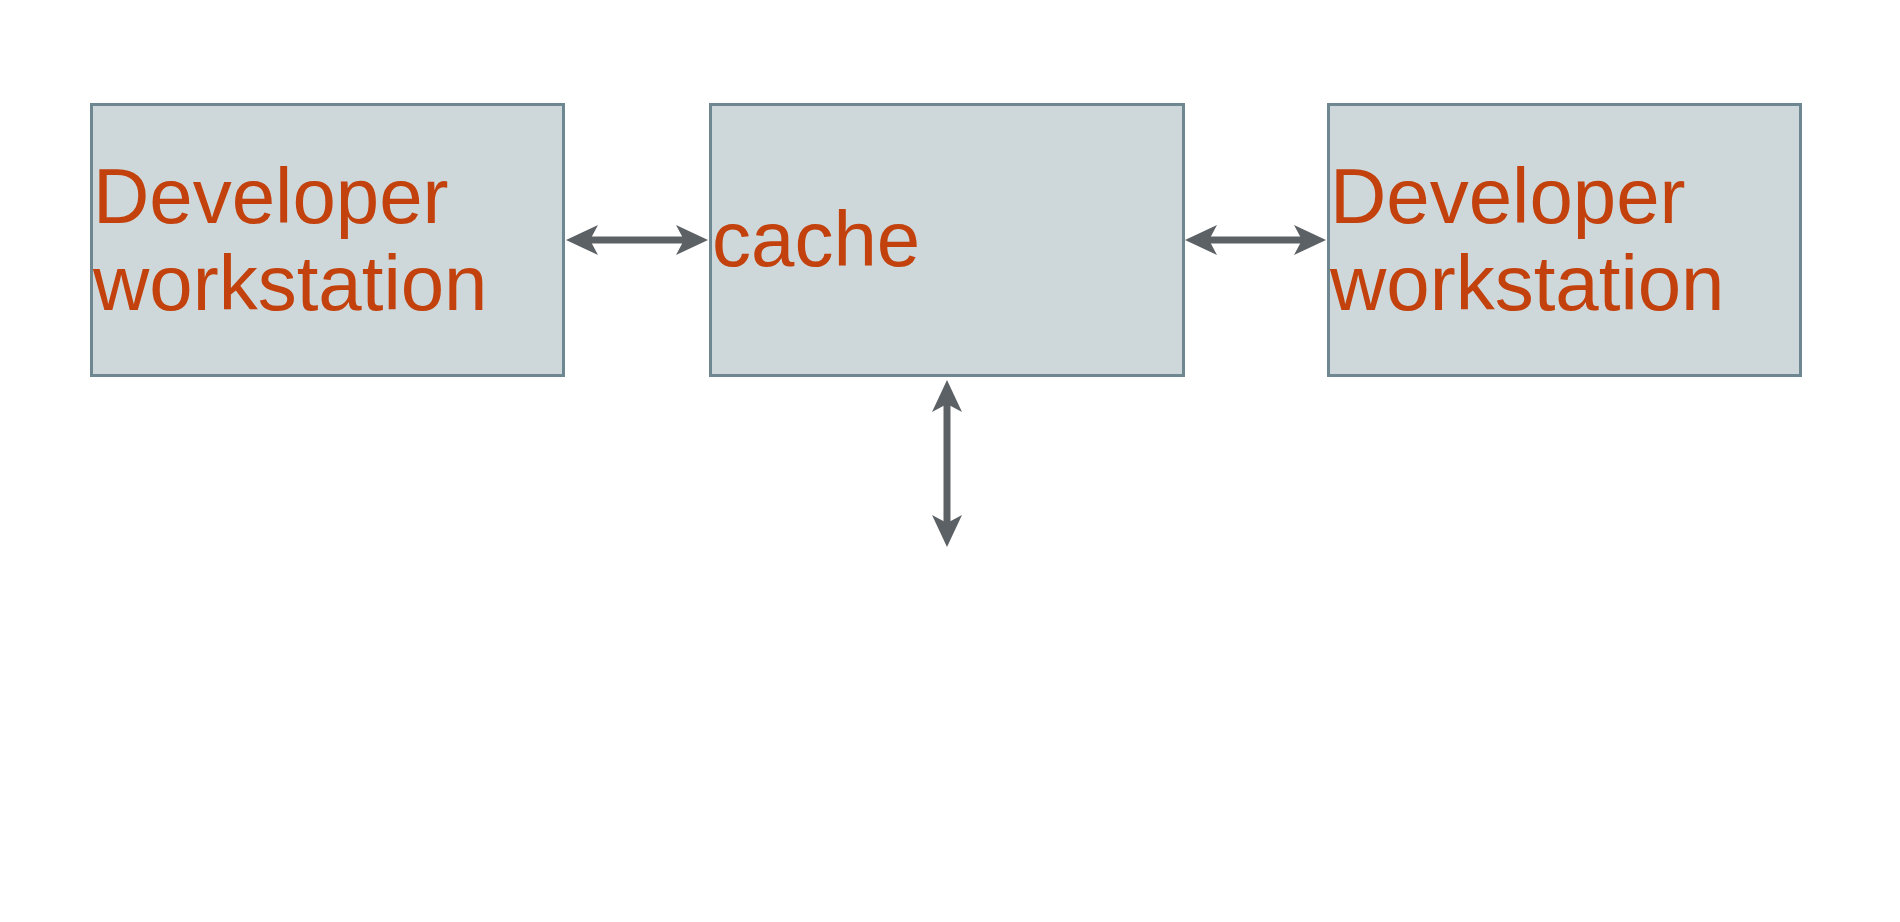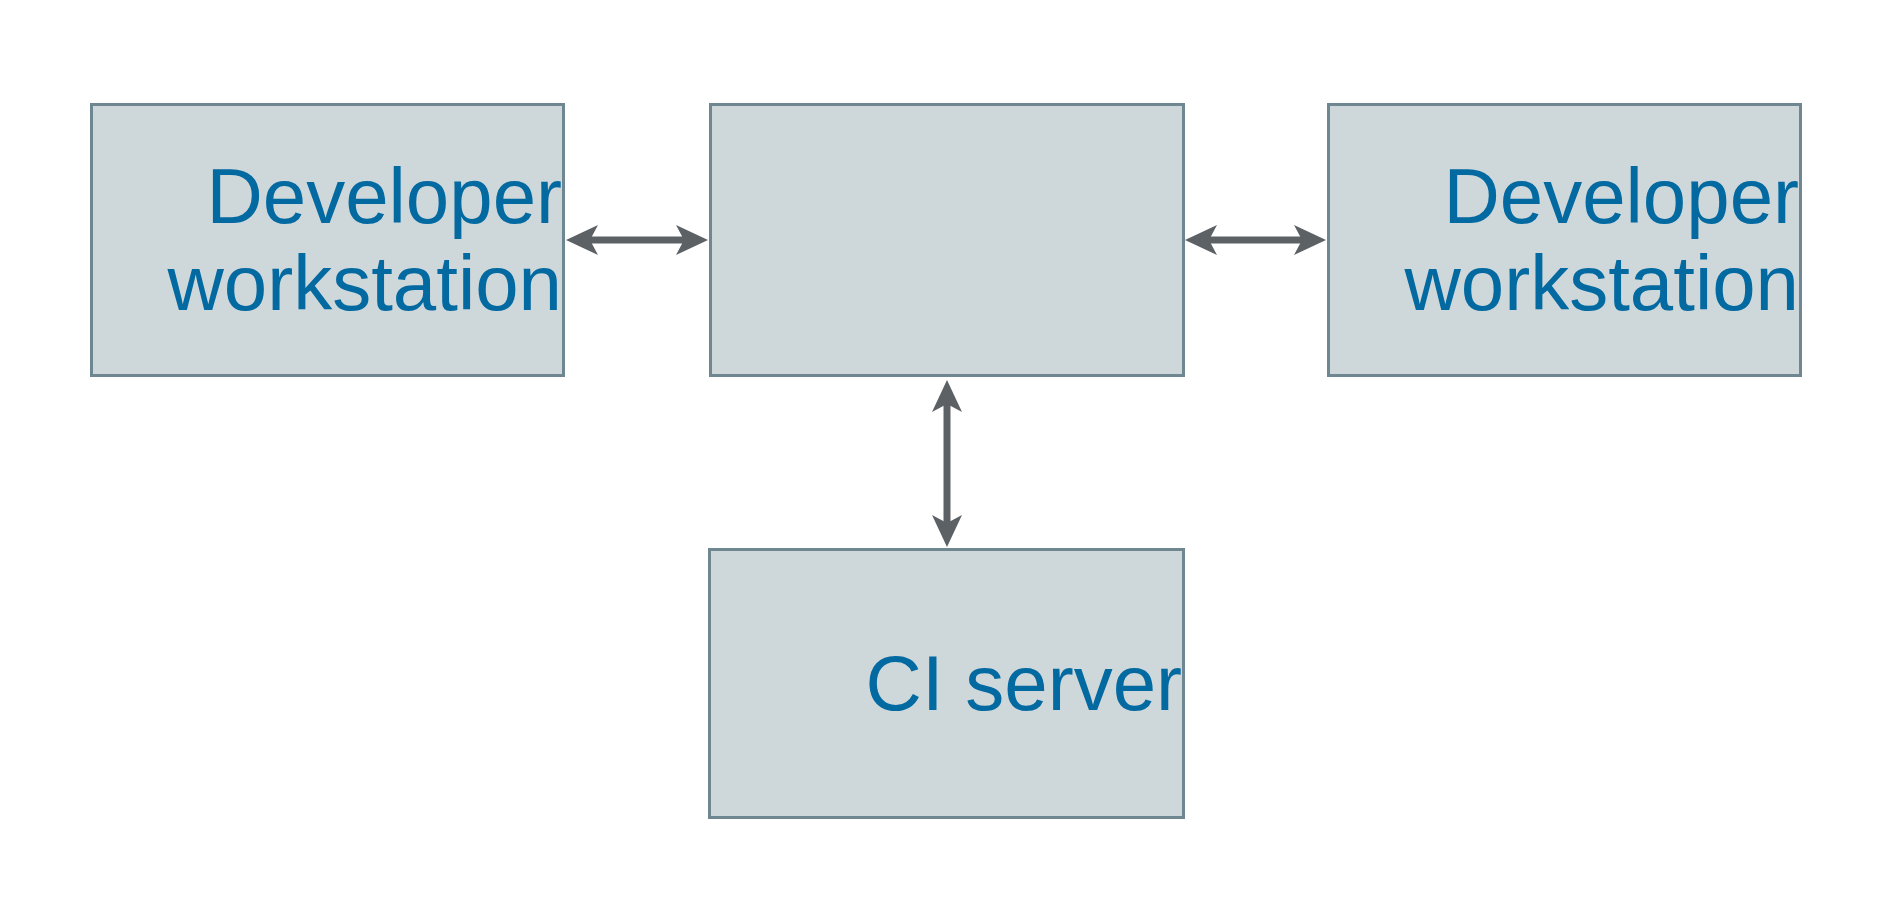--- a/index.html
+++ b/index.html
@@ -15,24 +15,24 @@
     overflow: hidden;
     font-family: "Liberation Sans", sans-serif;
   }
   .node {
     position: absolute;
     box-sizing: border-box;
     background: #ced8da;
     border: 3px solid #6e8791;
     display: flex;
     flex-direction: column;
-    align-items: flex-end;
+    align-items: flex-start;
     justify-content: center;
     text-align: center;
-    color: #0369a1;
+    color: #c2410c;
     font-size: 78px;
     line-height: 1.12;
     letter-spacing: 0px;
   }
   .node span { display: block; white-space: nowrap; }
   #node-dev-left   { left: 90px;   top: 103px; width: 475px; height: 274px; }
   #node-cache      { left: 709px;  top: 103px; width: 476px; height: 274px; }
   #node-dev-right  { left: 1327px; top: 103px; width: 475px; height: 274px; }
   #node-ci         { left: 708px;  top: 548px; width: 477px; height: 271px; }
   .edges-layer {
@@ -68,24 +68,22 @@
       <polygon points="947,547 932,515 947,523 962,515" fill="#5c6165"></polygon>
     </g>
   </svg>
 
   <div class="node" id="node-dev-left">
     <span>Developer</span>
     <span>workstation</span>
   </div>
 
   <div class="node" id="node-cache">
+    <span>cache</span>
   </div>
 
   <div class="node" id="node-dev-right">
     <span>Developer</span>
     <span>workstation</span>
   </div>
 
-  <div class="node" id="node-ci">
-    <span>CI server</span>
-  </div>
 
 </div>
 
 </body></html>

